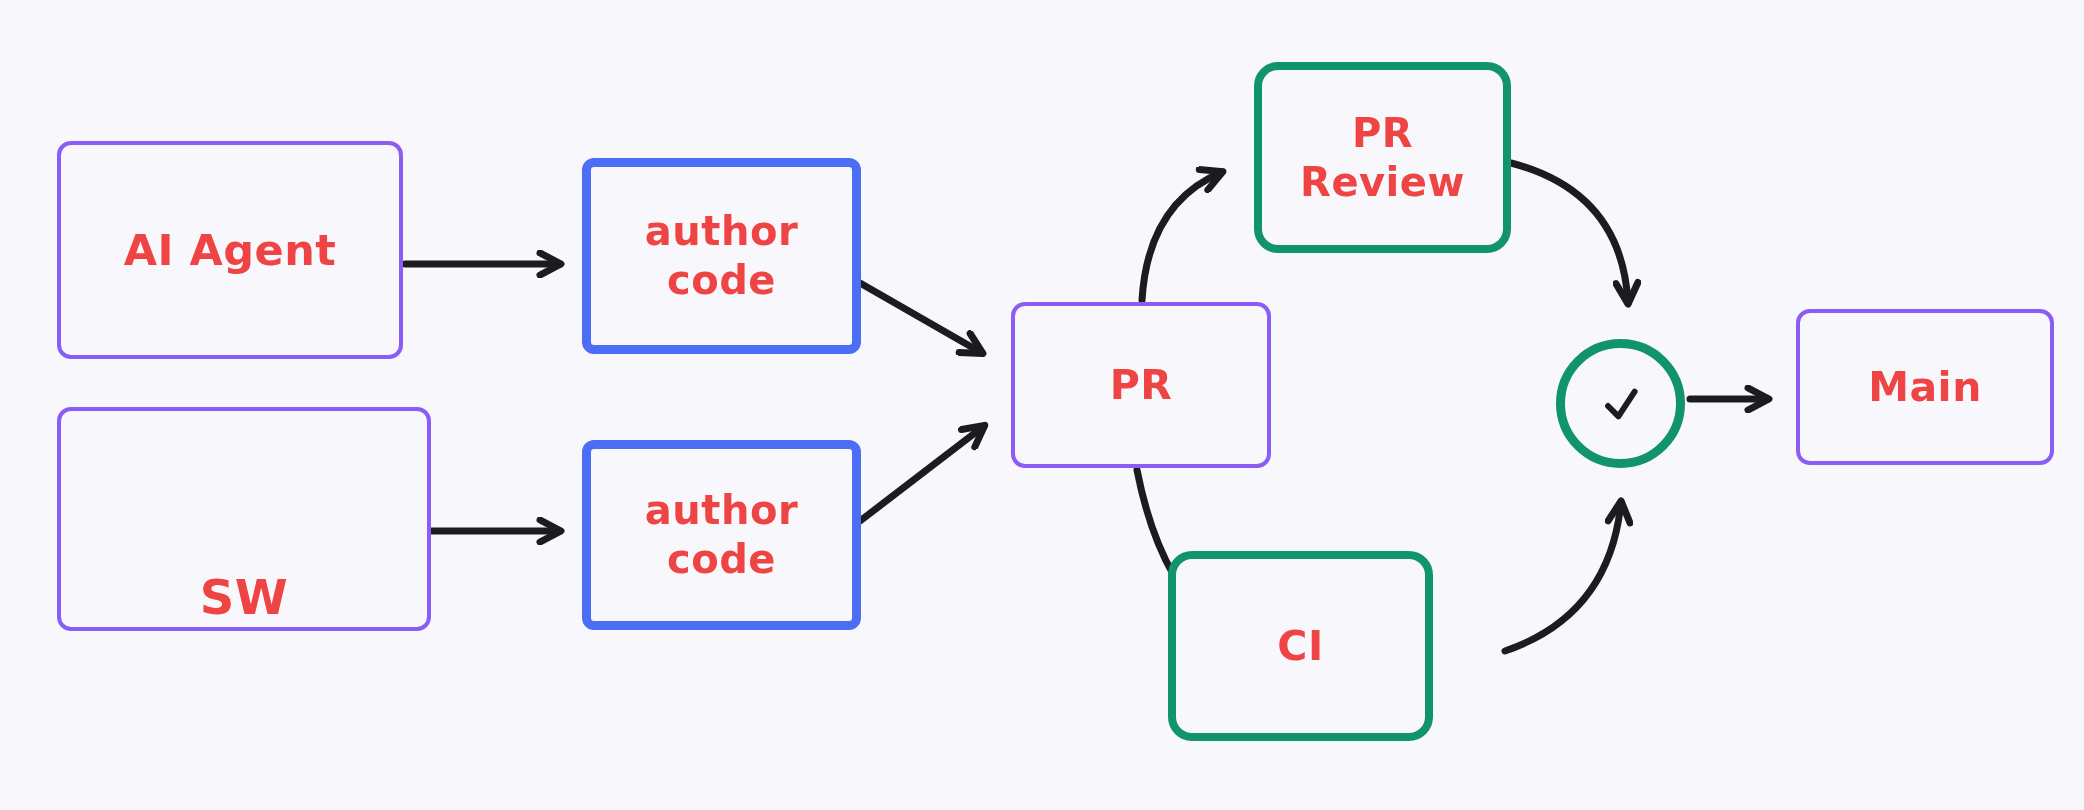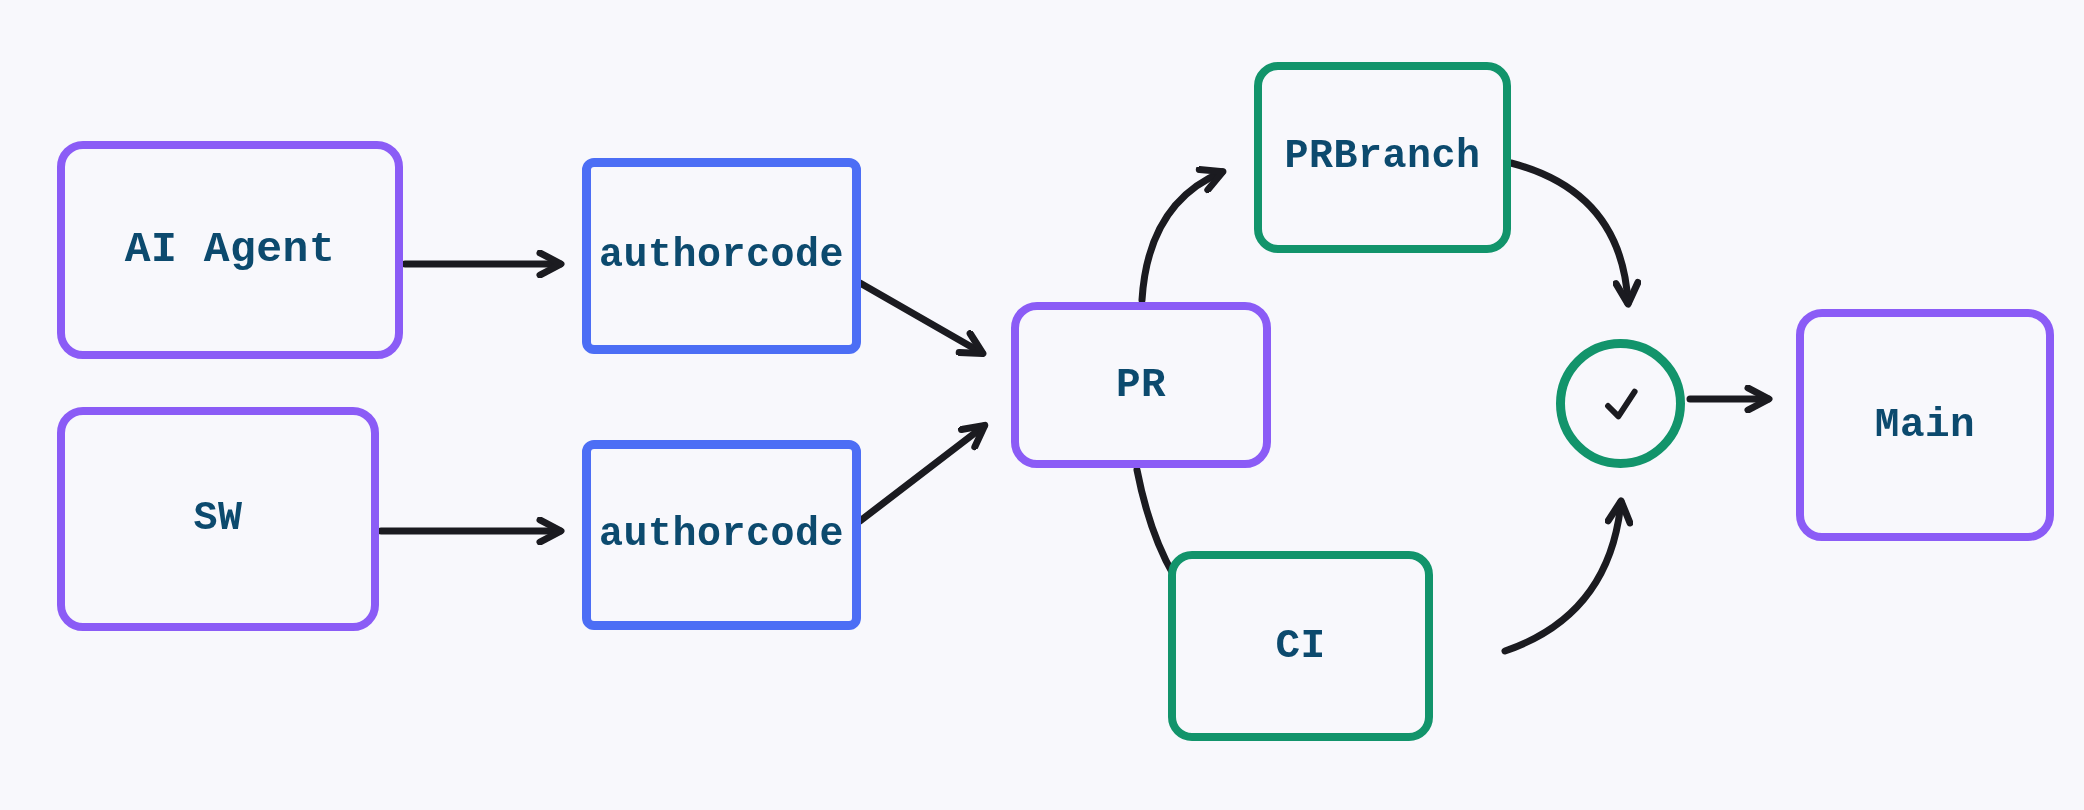--- a/index.html
+++ b/index.html
@@ -18,42 +18,41 @@
     position: absolute;
     inset: 0;
     width: 2084px;
     height: 810px;
   }
   .node {
     position: absolute;
     box-sizing: border-box;
     background: #f8f8fc;
     display: flex;
-    flex-direction: row;
+    flex-direction: column;
     align-items: center;
     justify-content: center;
     text-align: center;
-    color: #0c4a6e;
+    color: #ef4444;
     font-weight: 700;
     line-height: 1.22;
     letter-spacing: 0.5px;
-    font-family: Liberation Mono, monospace;
   }
-  .node.black { border: 8px solid #8b5cf6; border-radius: 26px; }
+  .node.black { border: 4px solid #8b5cf6; border-radius: 14px; }
   .node.blue  { border: 9px solid #4c6ef5; border-radius: 12px; }
   .node.green { border: 8px solid #12946b; border-radius: 24px; }
 
   .node-ai-agent        { left: 57px;  top: 141px; width: 346px; height: 218px; font-size: 43px; }
   .node-author-code-top { left: 582px; top: 158px; width: 279px; height: 196px; font-size: 40px; }
-  .node-sw-engineer     { left: 57px;  top: 407px; width: 322px; height: 224px; font-size: 40px; }
+  .node-sw-engineer     { left: 57px;  top: 407px; width: 374px; height: 224px; font-size: 48px; justify-content: flex-end; }
   .node-author-code-bot { left: 582px; top: 440px; width: 279px; height: 190px; font-size: 40px; }
   .node-pr              { left: 1011px; top: 302px; width: 260px; height: 166px; font-size: 41px; }
   .node-pr-review       { left: 1254px; top: 62px;  width: 257px; height: 191px; font-size: 40px; }
   .node-ci              { left: 1168px; top: 551px; width: 265px; height: 190px; font-size: 41px; }
-  .node-main-branch     { left: 1796px; top: 309px; width: 258px; height: 232px; font-size: 41px; }
+  .node-main-branch     { left: 1796px; top: 309px; width: 258px; height: 156px; font-size: 41px; }
 
   .approval-circle {
     position: absolute;
     box-sizing: border-box;
     left: 1556px; top: 339px;
     width: 129px; height: 129px;
     border: 9px solid #12946b;
     border-radius: 50%;
     background: #f8f8fc;
     display: flex;
@@ -103,21 +102,21 @@
     <span>author</span>
     <span>code</span>
   </div>
 
   <div class="node black node-pr">
     <span>PR</span>
   </div>
 
   <div class="node green node-pr-review">
     <span>PR</span>
-    <span>Branch</span>
+    <span>Review</span>
   </div>
 
   <div class="node green node-ci">
     <span>CI</span>
   </div>
 
   <div class="approval-circle">
     <svg viewBox="0 0 120 120" xmlns="http://www.w3.org/2000/svg">
       <path d="M40 63 L56 79 L81 41" fill="none" stroke="#1b1b20" stroke-width="9" stroke-linecap="round" stroke-linejoin="round"></path>
     </svg>

